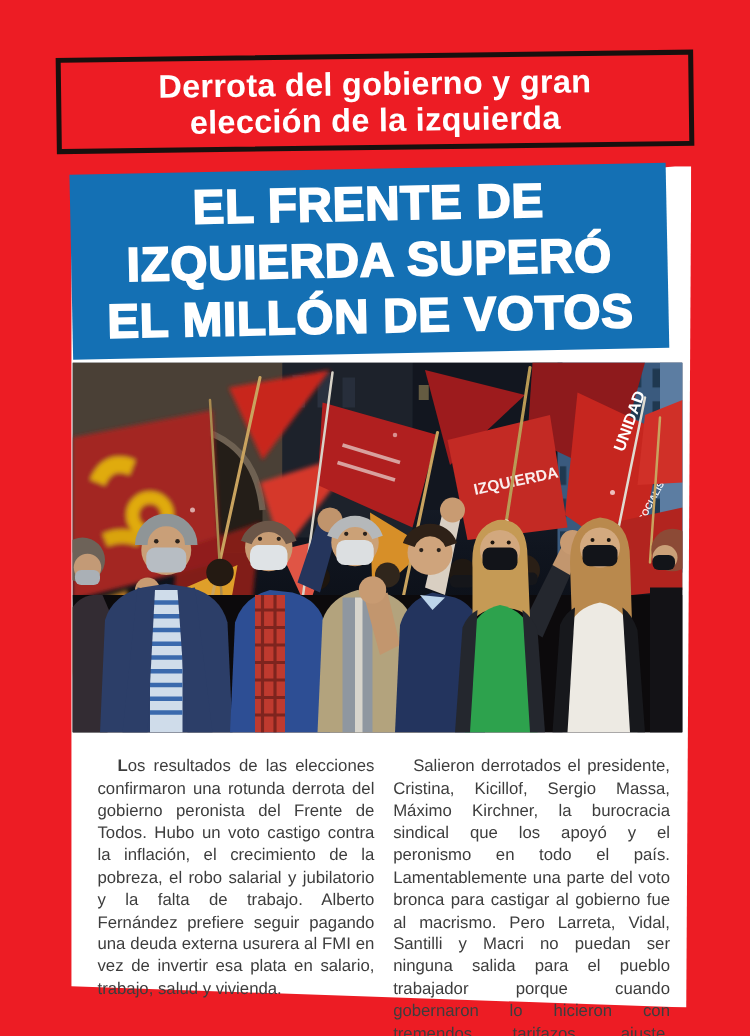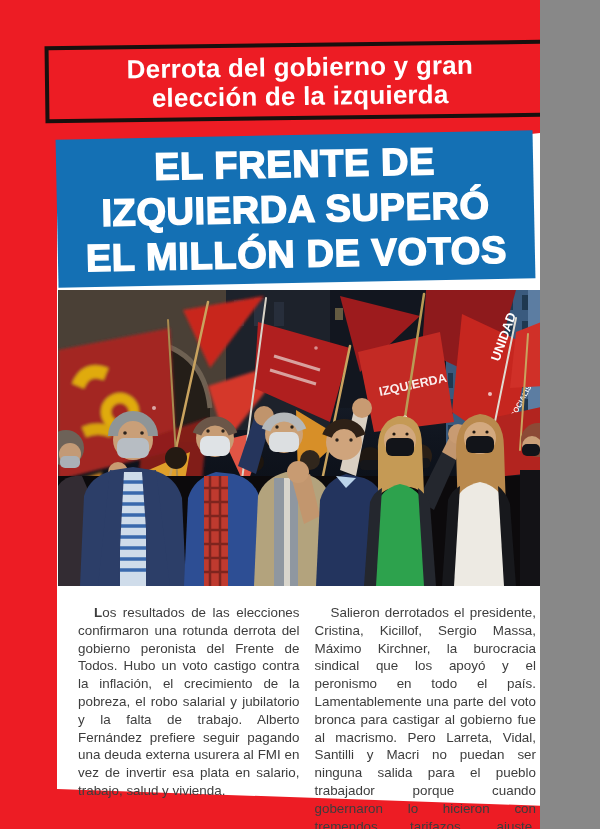--- a/index.html
+++ b/index.html
@@ -1,18 +1,18 @@
 <!DOCTYPE html>
 <html lang="es" style="--page_red: #ed1c24; --banner_blue: #1470b4; --border_black: #18100e; --paper_white: #ffffff; --body_text: #3d3d3d;"><head>
 <meta charset="utf-8">
 <style>
   html,body{margin:0;padding:0;}
   body{background:#888;}
   .page{
-    position:relative;width:540px;height:829px;overflow:hidden;
+    position:relative;width:600px;height:829px;overflow:hidden;
     background:var(--page_red,#ed1c24);
     font-family:"Liberation Sans","DejaVu Sans",sans-serif;
   }
   .paper{
     position:absolute;inset:0;background:var(--paper_white,#fff);
     clip-path:polygon(57px 185px,540px 133px,553px 133px,549px 806px,57px 789px);
   }
   .kicker{
     position:absolute;left:45px;top:43px;width:510px;height:77px;box-sizing:border-box;
     border:4px solid var(--border_black,#18100e);

